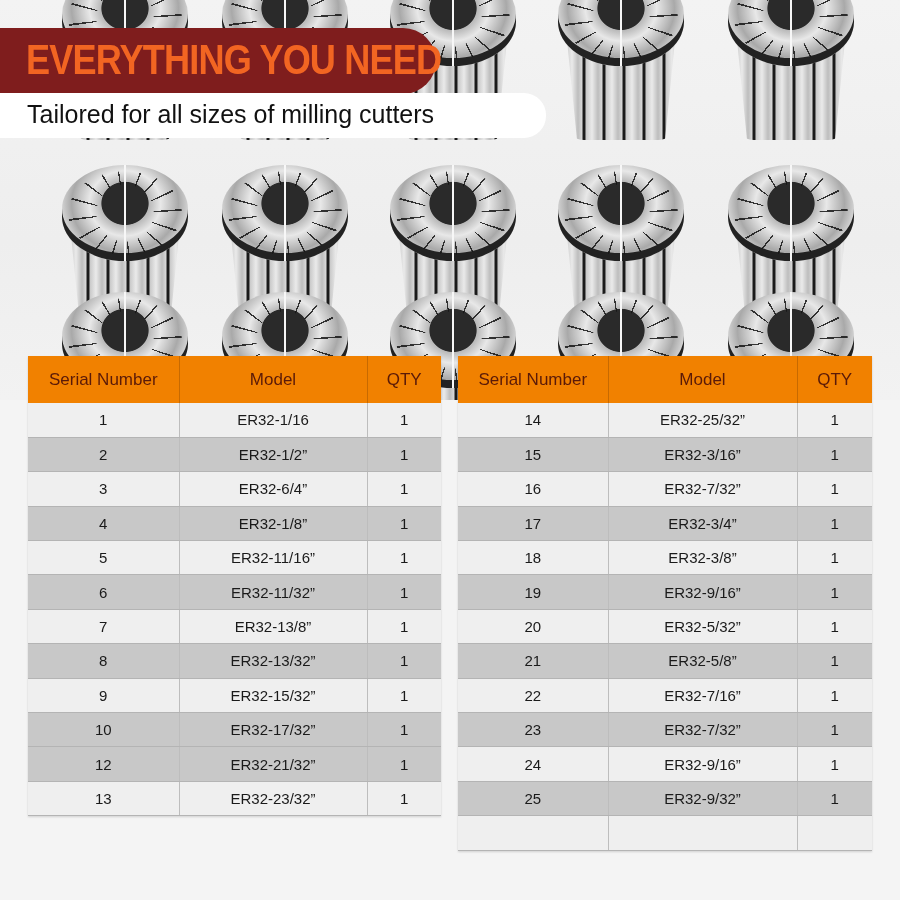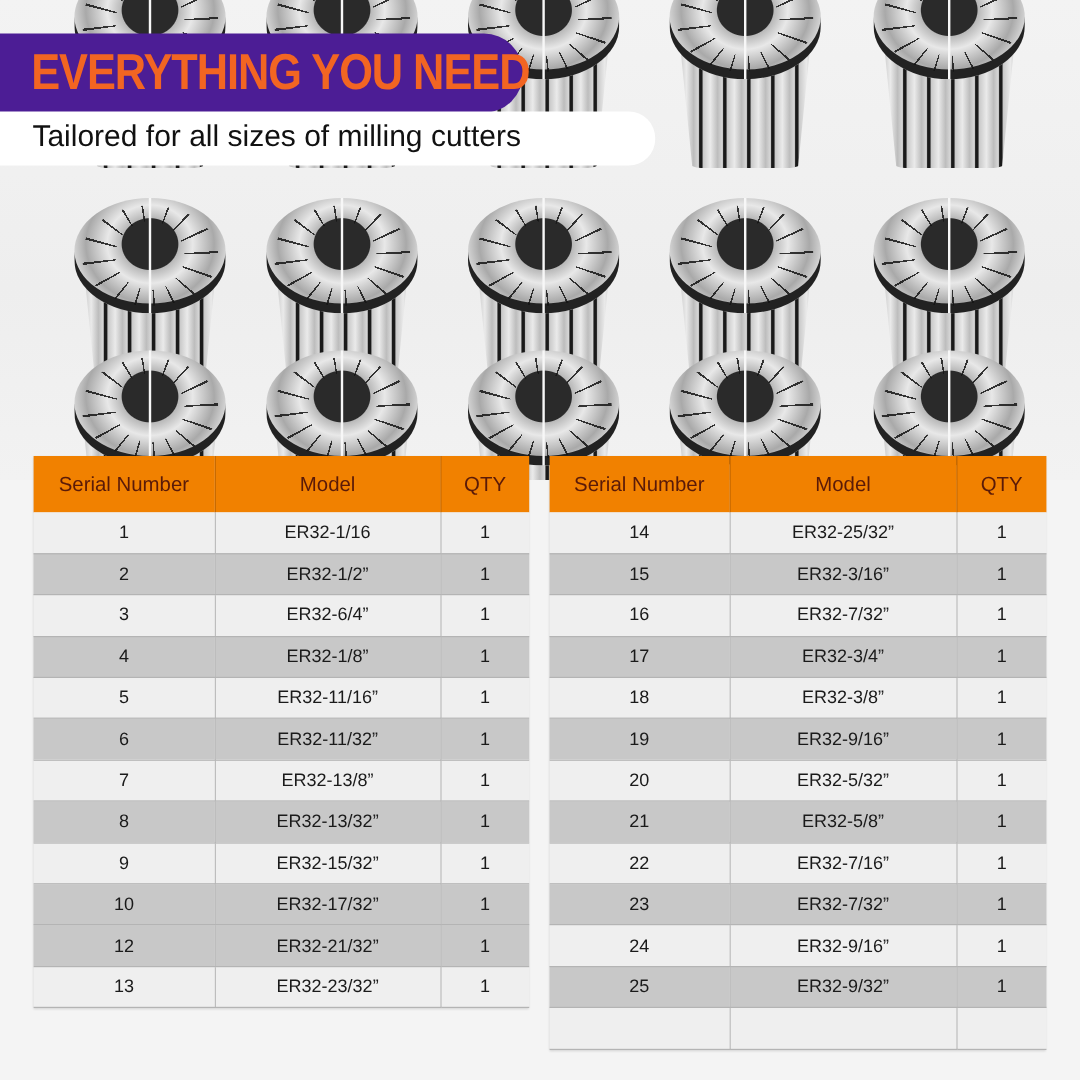--- a/index.html
+++ b/index.html
@@ -36,42 +36,42 @@
   }
   .collet .head::after {
     content: ""; position: absolute; inset: 6px; border-radius: 50%;
     background: repeating-conic-gradient(from 0deg at 50% 50%, transparent 0 20deg, rgba(20,20,20,0.85) 20deg 22deg);
     -webkit-mask: radial-gradient(circle, transparent 0 40%, #000 41% 100%);
     mask: radial-gradient(circle, transparent 0 40%, #000 41% 100%);
   }
 
   .banner-title {
     position: absolute; left: 0; top: 28px; width: 436px; height: 66px;
-    background: #4c1d95; border-radius: 0 34px 34px 0;
+    background: #7f1d1d; border-radius: 0 34px 34px 0;
     z-index: 3;
   }
   .banner-title span {
     position: absolute; left: 26px; top: 8px;
     font-family: "Liberation Sans", sans-serif; font-weight: bold;
     font-size: 42px; letter-spacing: -1px; color: #f26522;
     transform: scaleX(0.86); transform-origin: left center;
     white-space: nowrap;
   }
   .banner-sub {
     position: absolute; left: 0; top: 93px; width: 546px; height: 45px;
     background: #ffffff; border-radius: 0 22px 22px 0;
     z-index: 3;
   }
   .banner-sub span {
     position: absolute; left: 27px; top: 7px;
     font-size: 25px; color: #111111; white-space: nowrap;
   }
 
   .table {
-    position: absolute; top: 380px;
+    position: absolute; top: 356px;
     border-collapse: collapse; table-layout: fixed;
     box-shadow: 0 1px 2px rgba(0,0,0,0.15);
     z-index: 4;
   }
   .table.left { left: 28px; width: 413px; }
   .table.right { left: 458px; width: 414px; }
   .table th {
     background: #f18100; color: #5a1a08; font-weight: normal;
     font-size: 17px; height: 47px; text-align: center;
     border-right: 1px solid #c86a00;

